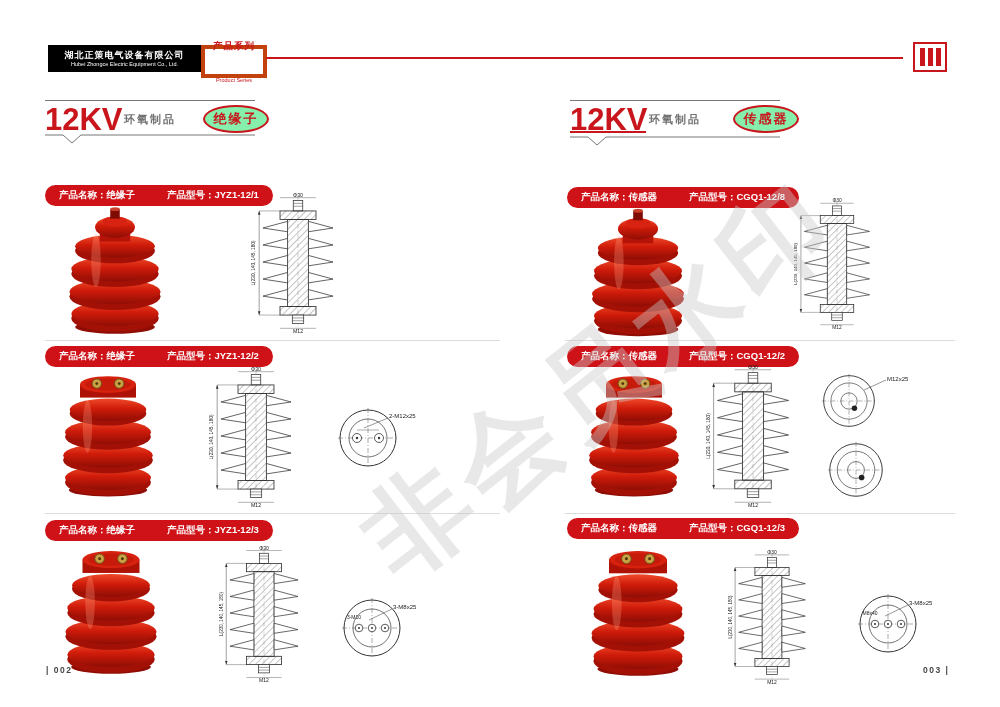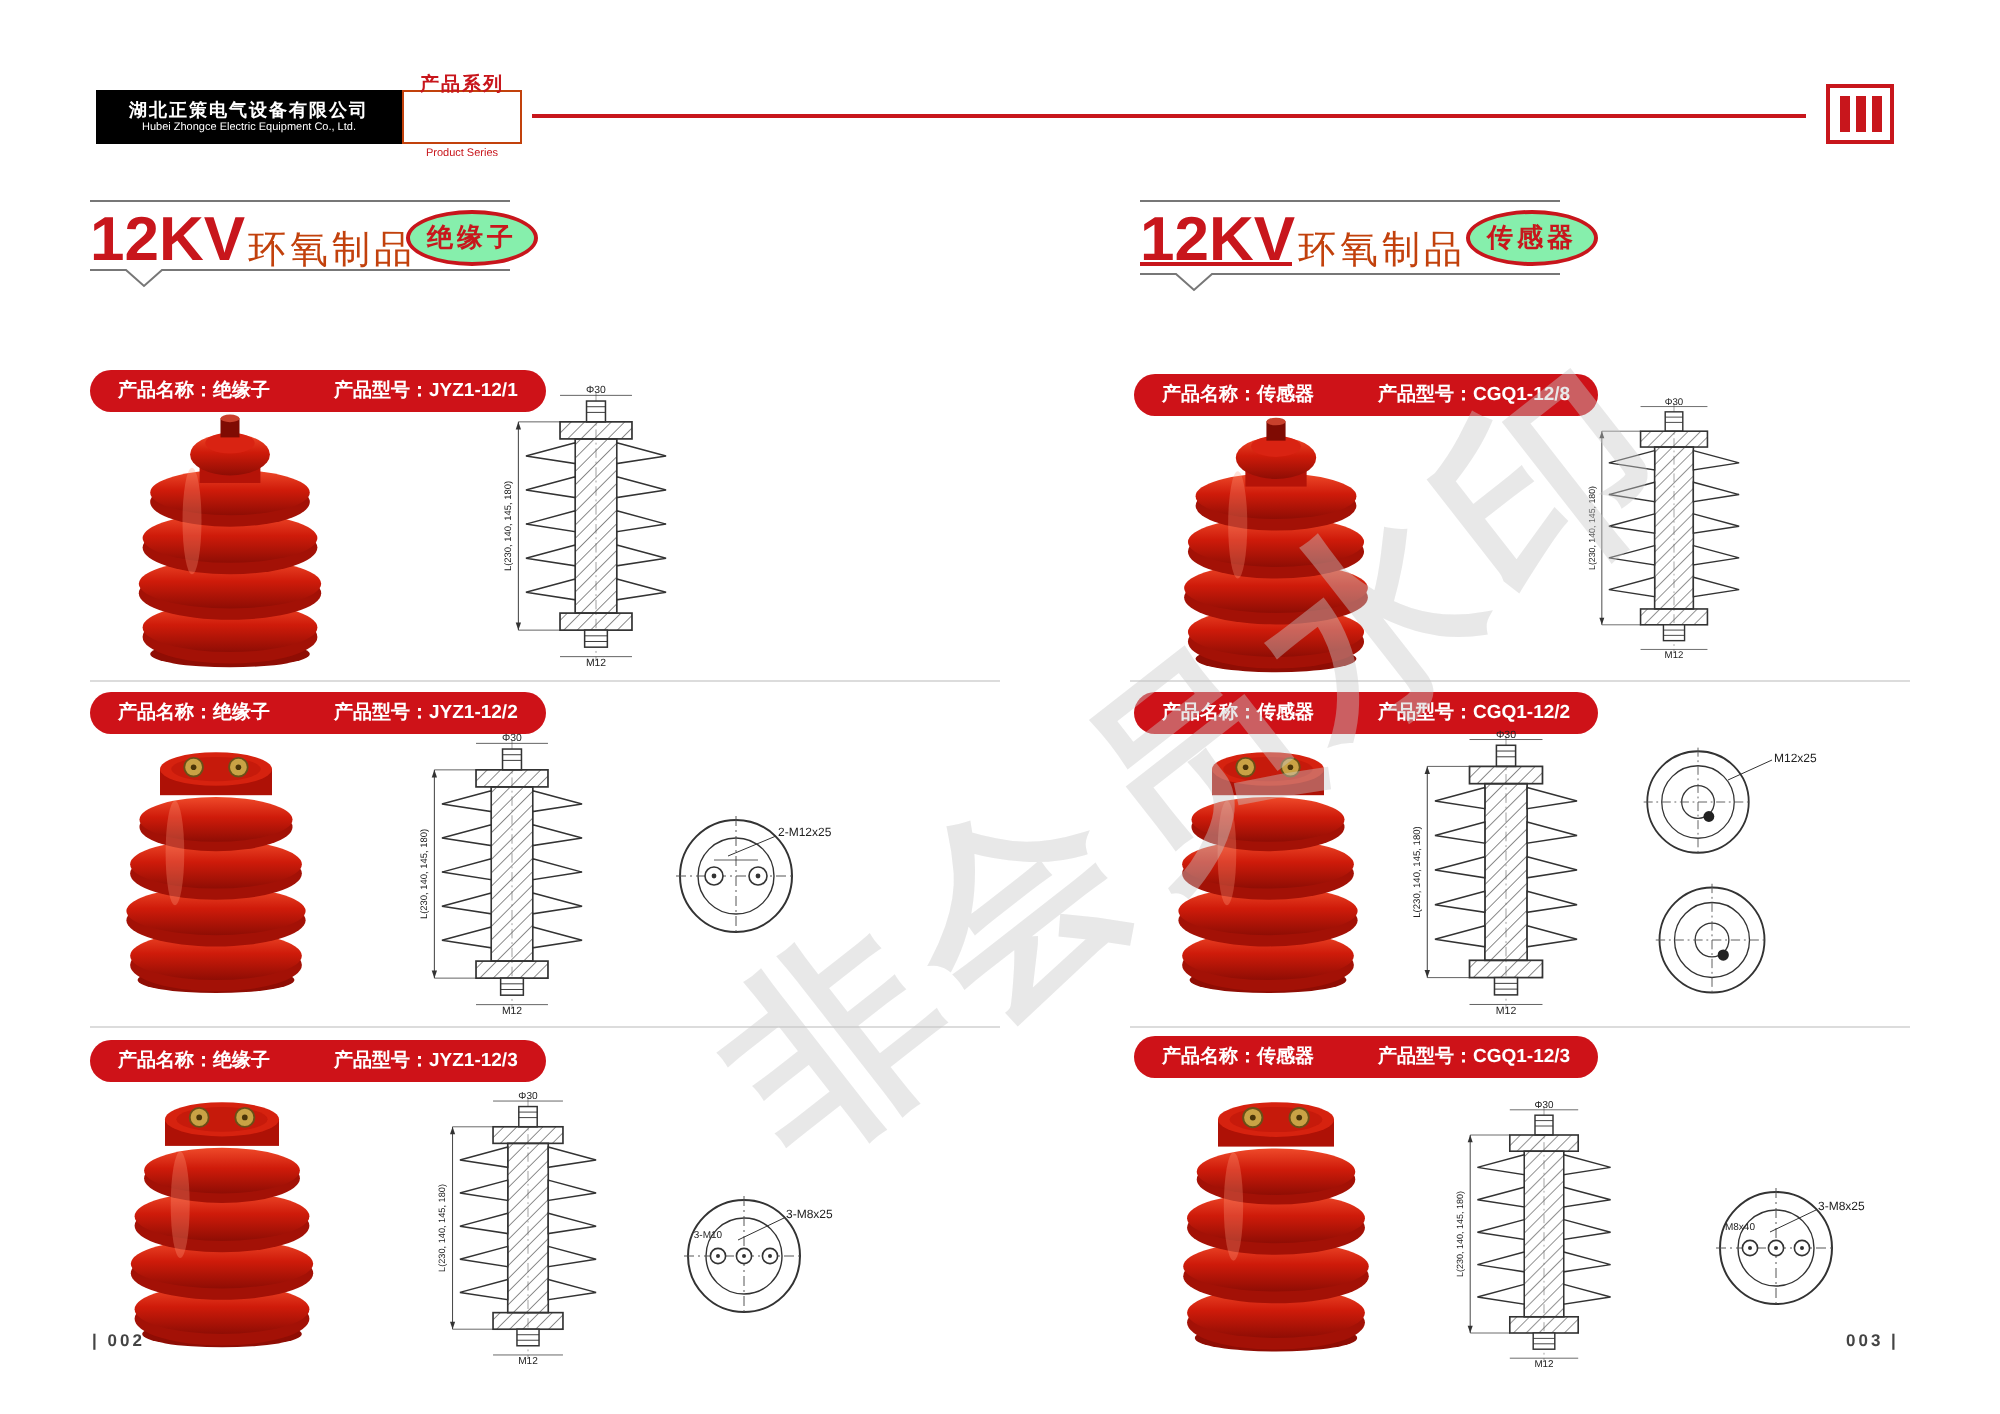--- a/index.html
+++ b/index.html
@@ -4,28 +4,28 @@
 <style>
   html,body{margin:0;padding:0;background:#fff;}
   #canvas{position:relative;width:1000px;height:707px;background:#ffffff;overflow:hidden;
           font-family:"Liberation Sans","DejaVu Sans",sans-serif;}
   .abs{position:absolute;}
   
   .hq{position:absolute;left:48px;top:45px;width:153px;height:27px;background:#000000;color:#fff;
       text-align:center;display:flex;flex-direction:column;justify-content:center;line-height:1.15;}
   .hq .cn{font-size:9px;font-weight:bold;letter-spacing:1px;}
   .hq .en{font-size:5.5px;}
-  .hs{position:absolute;left:201px;top:45px;width:58px;height:25px;background:#fff;border:1px solid #c2410c;
+  .hs{position:absolute;left:201px;top:45px;width:58px;height:25px;background:#fff;border:4px solid #c2410c;
       color:#c8161c;text-align:center;display:flex;flex-direction:column;justify-content:center;line-height:1.2;gap:26px;}
   .hs .cn{font-size:9.5px;font-weight:bold;letter-spacing:1px;}
   .hs .en{font-size:5.5px;}
   .hline{position:absolute;left:266px;top:57px;width:637px;height:2px;background:#c8161c;}
   
   .kv{position:absolute;font-size:31px;font-weight:bold;color:#c8161c;line-height:1;letter-spacing:0px;}
-  .prod{position:absolute;font-size:19px;font-weight:normal;color:#c2410c;letter-spacing:2px;}
+  .prod{position:absolute;font-size:11px;font-weight:bold;color:#737373;letter-spacing:2px;}
   .badge{position:absolute;border:2px solid #c8161c;border-radius:50%;color:#c8161c;font-size:13px;
          font-weight:bold;width:62px;height:24px;display:flex;align-items:center;justify-content:center;
          letter-spacing:2px;background:#86efac;}
   .tline{position:absolute;height:1px;background:#777;}
   .redline{position:absolute;height:2px;background:#c8161c;}
   
   .pill{position:absolute;background:#ce1218;border-radius:11px;height:21px;display:flex;align-items:center;
         padding:0 14px;color:#fff;font-size:9.5px;font-weight:bold;gap:32px;white-space:nowrap;}
   .sep{position:absolute;height:1px;background:#dcdcdc;}
   .pageno{position:absolute;font-size:8.5px;color:#444;letter-spacing:1.5px;font-weight:bold;}

